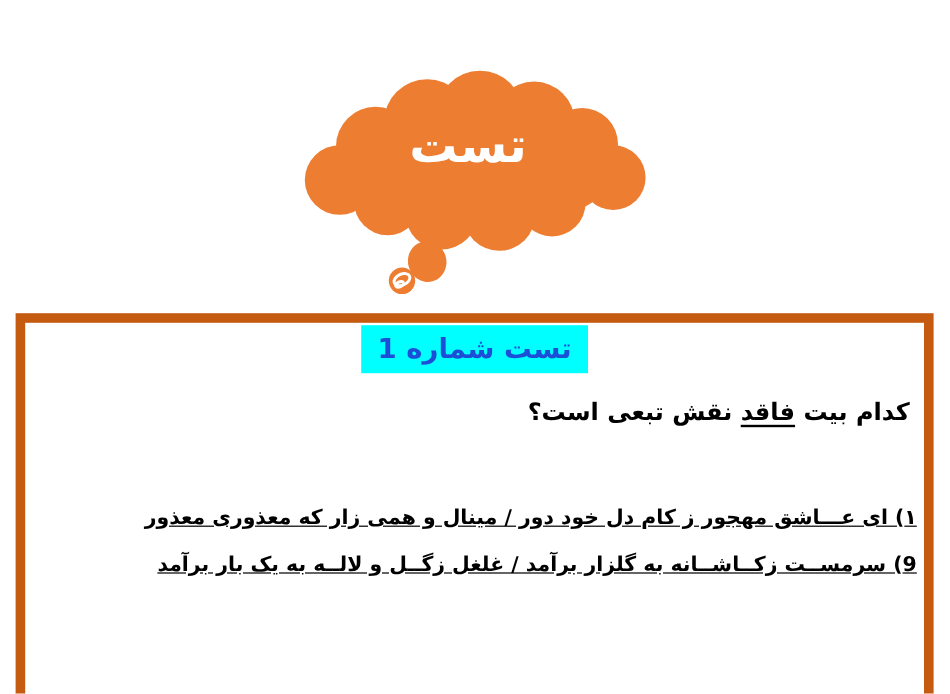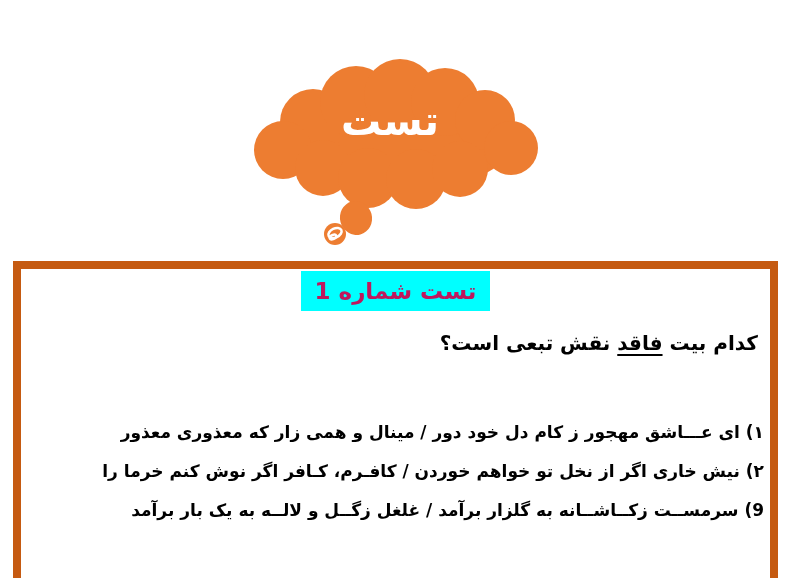--- a/index.html
+++ b/index.html
@@ -40,21 +40,21 @@
     direction: rtl;
     color: #000000;
   }
   .title-row {
     text-align: center;
     margin-top: 2px;
   }
   .panel-title {
     display: inline-block;
     background: #00FFFF;
-    color: #be185d;
+    color: #1d4ed8;
     font-weight: bold;
     font-size: 23px;
     line-height: 30px;
     padding: 5px 14px;
   }
   .question {
     text-align: right;
     margin-top: 20px;
     padding-right: 12px;
     font-size: 20px;
@@ -70,20 +70,21 @@
   .options {
     margin-top: 58px;
     padding: 0 6px;
   }
   .option-line {
     text-align: right;
     font-size: 17px;
     font-weight: bold;
     line-height: 39px;
     white-space: nowrap;
+    text-decoration: underline;
   }
 </style>
 </head>
 <body>
 
 <div class="page">
 
   <svg class="cloud-svg" viewBox="0 0 320 210">
     <g fill="#ED7D31">
       <ellipse cx="157" cy="90" rx="118" ry="52"></ellipse>
@@ -111,18 +112,17 @@
   <div class="panel">
 
     <div class="title-row">
       <span class="panel-title">تست شماره 1</span>
     </div>
 
     <div class="question"><span>کدام بیت </span><span class="underlined">فاقد</span><span> نقش تبعی است؟</span></div>
 
     <div class="options">
       <div class="option-line">۱) ای عـــاشق مهجور ز کام دل خود دور  /  مینال و همی زار که معذوری معذور</div>
-      <div class="option-line">۲) نیش خاری اگر از نخل تو خواهم خوردن  /  کافـرم، کـافر اگر نوش کنم خرما را</div>
       <div class="option-line">9) سرمســت زکــاشــانه به گلزار برآمد  /  غلغل زگــل و لالــه به یک بار برآمد</div>
     </div>
 
   </div>
 </div>
 
 </body></html>

